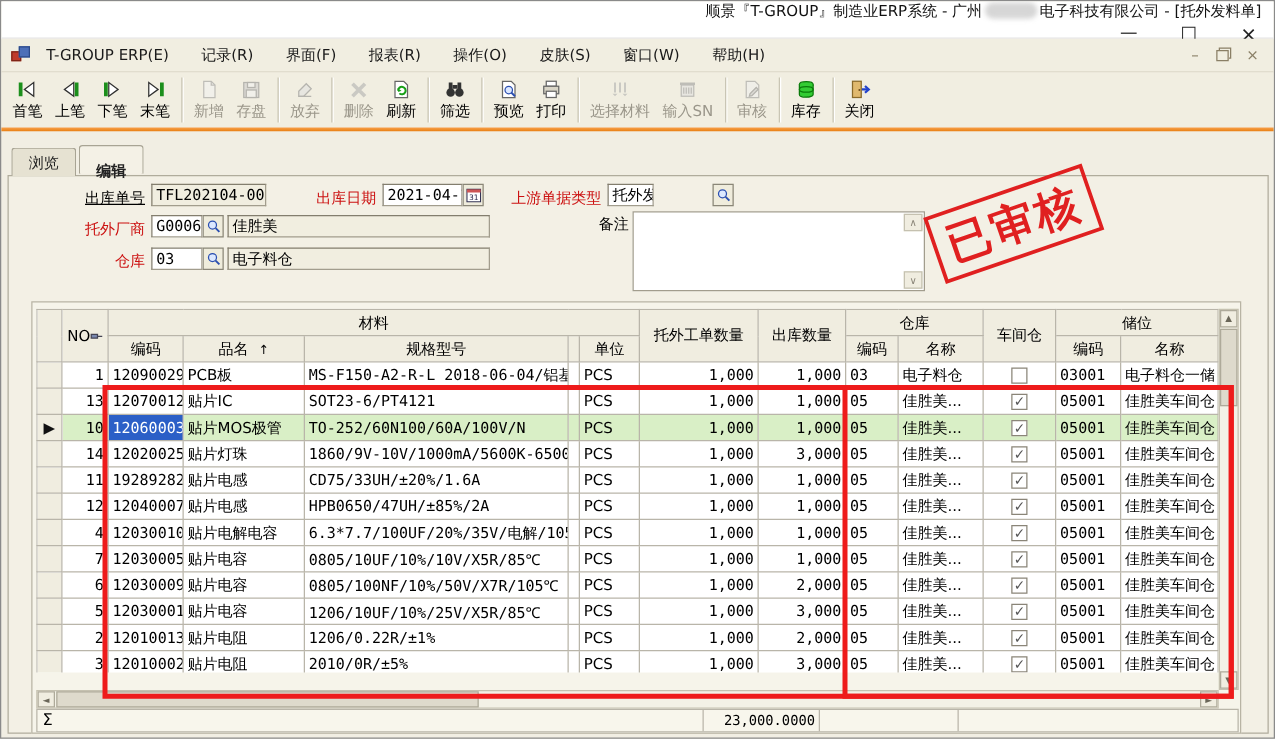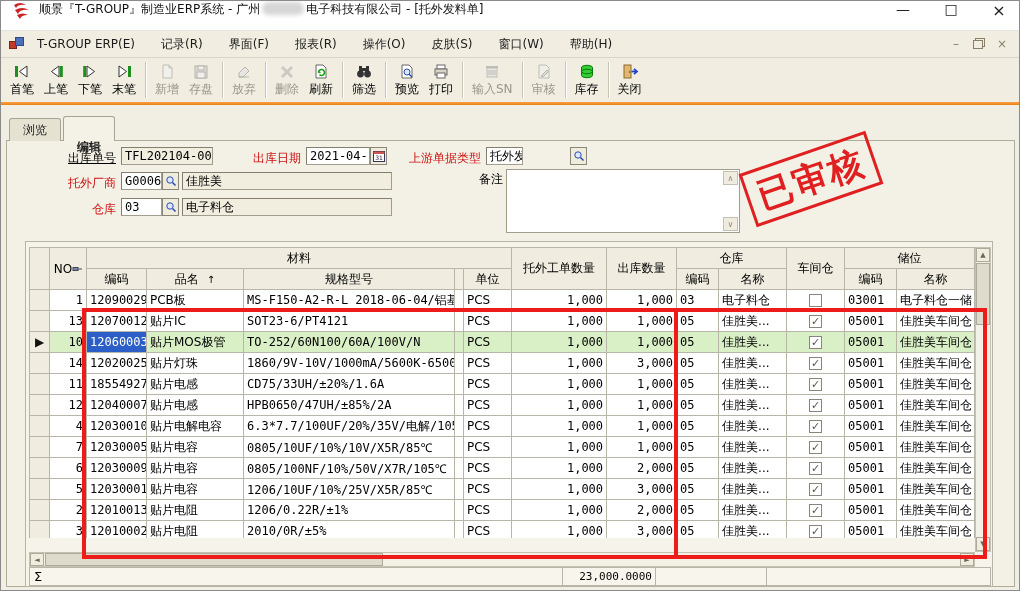--- a/index.html
+++ b/index.html
@@ -1,20 +1,20 @@
 <!DOCTYPE html>
 <html style="--annotation-red: #ee1b1b; --stamp-red: #e02020; --selected-cell-blue: #2b5fc7; --selected-row-green: #d9efc6; --accent-orange: #ef8b18; --required-label-red: #cc1111;"><head>
 <meta charset="utf-8">
 <style>
   * { margin:0; padding:0; box-sizing:border-box; }
   html,body { width:1020px; height:591px; overflow:hidden; }
   body { position:relative; font-family:"DejaVu Sans","Liberation Sans",sans-serif; font-size:12px; background:#f1eee3; border:1px solid #8a8a8a; }
 
   
-  .titlebar { position:absolute; left:0; top:0; width:100%; height:30px; background:#ffffff; border-bottom:1px solid #e4e4e4; display:flex; align-items:flex-start; padding:0 10px; }
+  .titlebar { position:absolute; left:0; top:0; width:100%; height:30px; background:#ffffff; border-bottom:1px solid #e4e4e4; display:flex; align-items:flex-end; padding:0 10px;flex-direction:column; }
   .titlebar .logo { width:22px; height:20px; margin-right:6px; }
   .title-text { color:#111; font-size:12px; white-space:nowrap; }
   .redacted { display:inline-block; width:42px; height:13px; background:#d6d6d6; border-radius:7px; filter:blur(2px); vertical-align:-2px; margin:0 2px; }
   .win-controls { margin-left:auto; display:flex; gap:28px; color:#222; font-size:14px; }
   .win-controls span { width:20px; text-align:center; cursor:default; }
 
   
   .menubar { position:absolute; left:0; top:30px; width:100%; height:27px; background:#f1eee1; border-bottom:1px solid #dbd7c8; display:flex; align-items:center; padding:0 8px; }
   .menubar .app-ico { width:16px; height:14px; margin-right:12px; position:relative; }
   .menubar .app-ico i { position:absolute; display:block; }
@@ -30,21 +30,21 @@
   .tbtn .ticon { height:18px; display:flex; align-items:center; }
   .tbtn .tlabel { font-size:12px; color:#000; white-space:nowrap; }
   .tbtn.disabled .tlabel { color:#9a968a; }
   .tbtn.disabled .ticon { opacity:.55; filter:grayscale(1); }
   .tsep { width:1px; background:#c9c5b4; margin:3px 4px; box-shadow:1px 0 0 #fff; }
   .orange-line { position:absolute; left:0; top:101px; width:100%; height:3px; background:linear-gradient(#f8a14c,#e87f12); }
 
   
   .tabstrip { position:absolute; left:8px; top:117px; height:23px; display:flex; z-index:5; }
   .tab { padding:3px 13px 2px; border:1px solid #a8a494; border-bottom:none; border-radius:3px 3px 0 0; background:#e6e2d2; color:#222; margin-right:2px; cursor:default; }
-  .tab.active { background:#f4f1e6; font-weight:bold; position:relative; top:-2px; padding-top:22px; }
+  .tab.active { background:#f4f1e6; font-weight:bold; position:relative; top:-2px; padding-top:12px; }
   .panel { position:absolute; left:5px; top:139px; width:1009px; height:447px; background:#f3f0e5; border:1px solid #b0ac9c; }
 
   
   .lbl { position:absolute; height:16px; line-height:16px; text-align:right; color:#000; white-space:nowrap; z-index:6; }
   .lbl.req { color:#cc1111; }
   .fld { position:absolute; height:18px; border:1px solid #a29d8d; border-top-color:#837e6e; border-left-color:#837e6e; background:#fff; font-family:"DejaVu Sans Mono","Liberation Mono",monospace; font-size:12px; line-height:16px; padding:0 3px; white-space:nowrap; overflow:hidden; z-index:6; }
   .fld.ro { background:#f1eee0; }
   .fldwrap { position:absolute; display:flex; z-index:6; }
   .fldwrap .fld { position:static; flex:1; }
   .mini-btn { width:17px; height:18px; border:1px solid #8a8678; background:#efecdc; display:flex; align-items:center; justify-content:center; cursor:default; }
@@ -245,20 +245,29 @@
       <span class="ticon">
         <svg width="18" height="17" viewBox="0 0 18 17">
           <rect x="5" y="2" width="8" height="4" fill="#fff" stroke="#666"></rect>
           <rect x="3" y="6" width="12" height="6" fill="#d9d5c7" stroke="#666"></rect>
           <rect x="5" y="10" width="8" height="5" fill="#fff" stroke="#666"></rect>
         </svg>
       </span>
       <span class="tlabel">打印</span>
     </div>
     <div class="tsep"></div>
+    <div class="tbtn disabled">
+      <span class="ticon">
+        <svg width="18" height="17" viewBox="0 0 18 17">
+          <path d="M5 3 v8 M9 3 v8 M13 3 v8" stroke="#b0aca0" stroke-width="1.6"></path>
+          <path d="M5 14 l-2 -2 h4 z M13 14 l-2 -2 h4 z" fill="#b0aca0"></path>
+        </svg>
+      </span>
+      <span class="tlabel">选择材料</span>
+    </div>
     <div class="tbtn disabled">
       <span class="ticon">
         <svg width="18" height="17" viewBox="0 0 18 17">
           <rect x="4" y="5" width="10" height="9" fill="#e4e0d2" stroke="#9a968a"></rect>
           <path d="M6 7 v5 M8 7 v5 M10 7 v5 M12 7 v5" stroke="#9a968a"></path>
           <path d="M3 4 h12" stroke="#9a968a" stroke-width="2"></path>
         </svg>
       </span>
       <span class="tlabel">输入SN</span>
     </div>
@@ -469,21 +478,21 @@
           <td class="num">3,000</td>
           <td class="code">05</td>
           <td>佳胜美...</td>
           <td class="ctr"><span class="chk">✓</span></td>
           <td class="code">05001</td>
           <td>佳胜美车间仓</td>
         </tr>
         <tr>
           <td class="ind"></td>
           <td class="num">11</td>
-          <td class="code">18554927</td>
+          <td class="code">19289282</td>
           <td>贴片电感</td>
           <td class="code">CD75/33UH/±20%/1.6A</td>
           <td></td>
           <td>PCS</td>
           <td class="num">1,000</td>
           <td class="num">1,000</td>
           <td class="code">05</td>
           <td>佳胜美...</td>
           <td class="ctr"><span class="chk">✓</span></td>
           <td class="code">05001</td>

